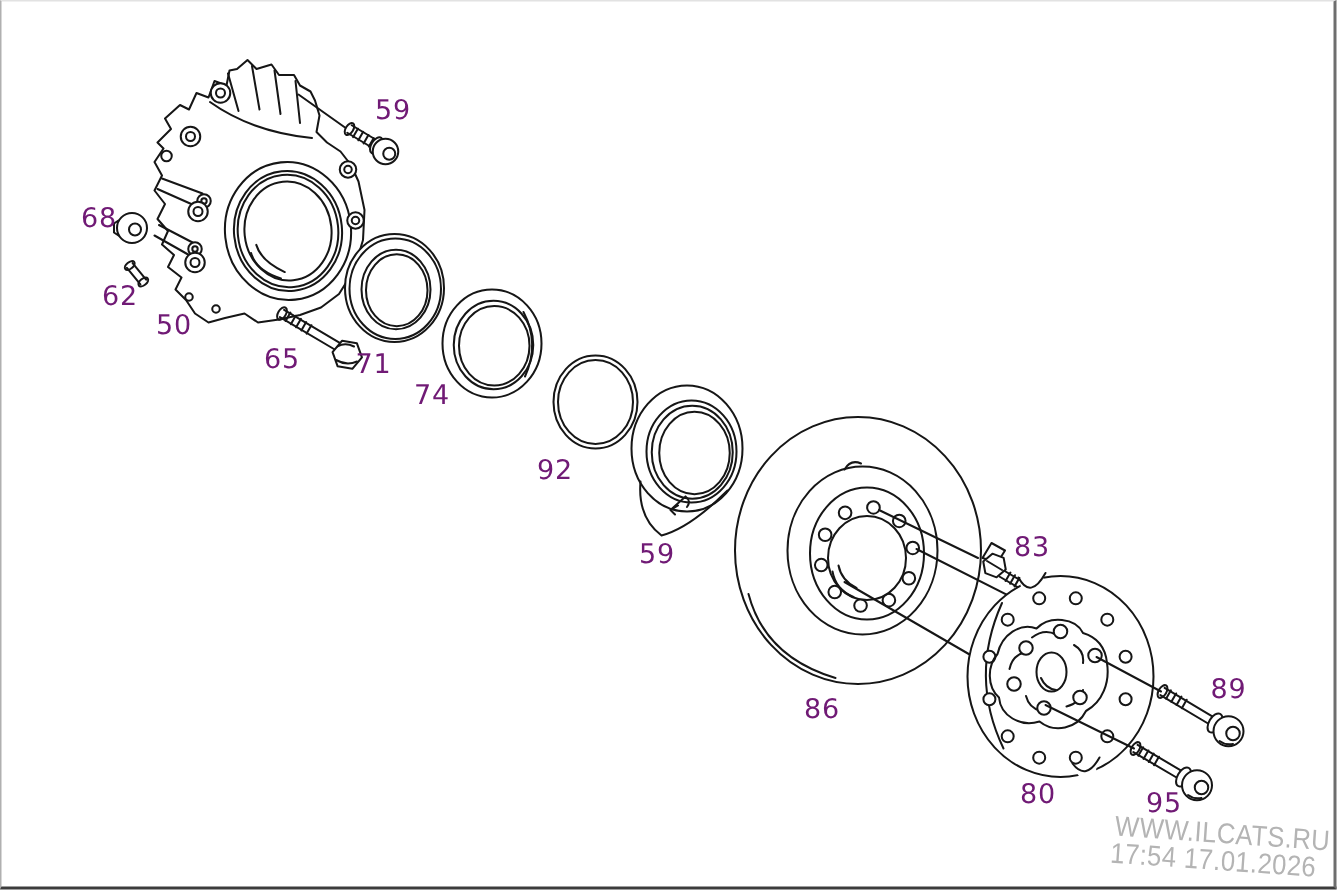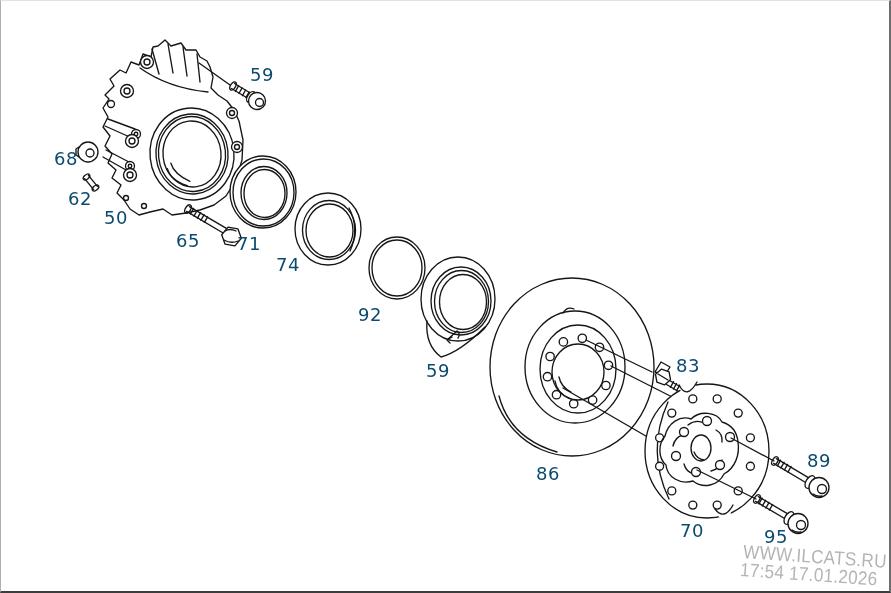--- a/index.html
+++ b/index.html
@@ -5,21 +5,21 @@
   html,body{margin:0;padding:0;background:#ffffff;}
   body{width:891px;height:593px;position:relative;overflow:hidden;
        font-family:"DejaVu Sans",sans-serif;}
   .frame{position:absolute;inset:0;pointer-events:none;
          border-top:1px solid #e2e2e2;
          border-left:1px solid #b0b0b0;
          border-right:2px solid #6e6e6e;
          border-bottom:2px solid #3c3c3c;}
   svg{position:absolute;left:0;top:0;}
   .part-label{position:absolute;transform:translate(-50%,-50%);
-              font:18px "DejaVu Sans",sans-serif;color:#0c4a6e;
+              font:18px "DejaVu Sans",sans-serif;color:#701a75;
               letter-spacing:.5px;white-space:nowrap;}
   .watermark{position:absolute;color:#b4b4b4;white-space:nowrap;
              font:19px "Liberation Sans",sans-serif;letter-spacing:.3px;
              transform:rotate(4deg) scaleX(.9);transform-origin:left top;}
 </style>
 </head>
 <body>
 
 <div class="frame"></div>
 
@@ -220,28 +220,28 @@
       <path d="M758.9,503.8 L762.1,498.2 M762.4,505.9 L765.6,500.3 M765.9,508 L769.1,502.4 M769.4,510.1 L772.6,504.5"></path>
       <ellipse cx="789" cy="518" rx="4" ry="7" transform="rotate(31 789 518)" fill="#ffffff"></ellipse>
       <circle cx="798" cy="523.5" r="10" fill="#ffffff"></circle>
       <circle cx="801" cy="525" r="4.5"></circle>
       <path d="M792,530 Q796,533 801,532"></path>
     </g>
   </g>
 </svg>
 
 <div class="part-label" style="left:262px;top:74px">59</div>
-<div class="part-label" style="left:66px;top:158px">68</div>
+<div class="part-label" style="left:66px;top:146px">68</div>
 <div class="part-label" style="left:80px;top:198px">62</div>
 <div class="part-label" style="left:116px;top:217px">50</div>
 <div class="part-label" style="left:188px;top:240px">65</div>
 <div class="part-label" style="left:249px;top:243px">71</div>
 <div class="part-label" style="left:288px;top:264px">74</div>
 <div class="part-label" style="left:370px;top:314px">92</div>
 <div class="part-label" style="left:438px;top:370px">59</div>
 <div class="part-label" style="left:548px;top:473px">86</div>
 <div class="part-label" style="left:688px;top:365px">83</div>
-<div class="part-label" style="left:692px;top:530px">70</div>
+<div class="part-label" style="left:692px;top:530px">80</div>
 <div class="part-label" style="left:819px;top:460px">89</div>
 <div class="part-label" style="left:776px;top:536px">95</div>
 
 <div class="watermark" style="left:744px;top:541px">WWW.ILCATS.RU</div>
 <div class="watermark" style="left:741px;top:559px">17:54 17.01.2026</div>
 
 </body></html>

